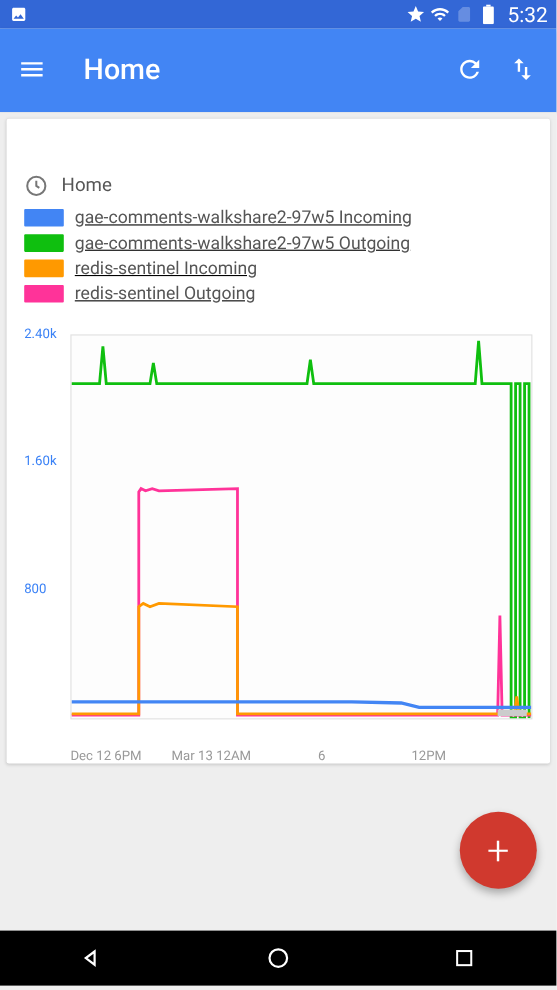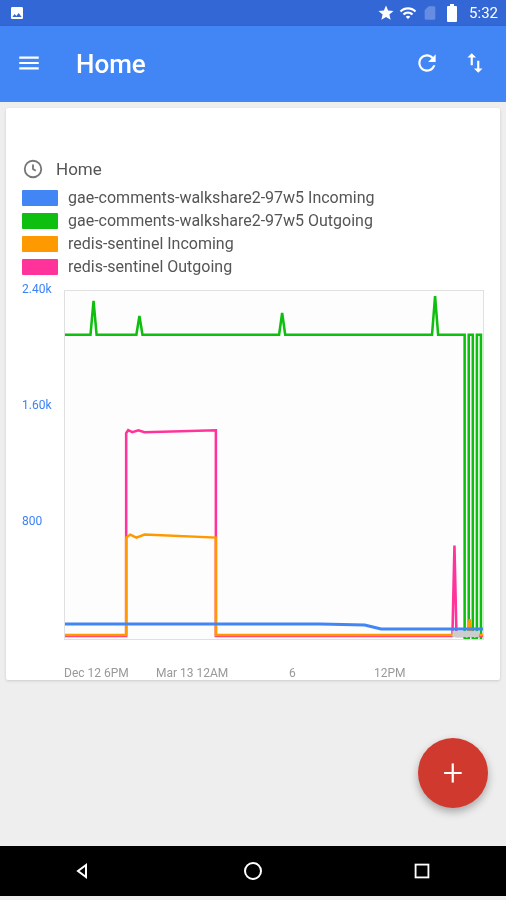--- a/index.html
+++ b/index.html
@@ -19,21 +19,21 @@
   .card { background: #fff; border-radius: 2px; margin-bottom: 10px; box-shadow: 0 1px 3px rgba(0,0,0,0.15); padding: 14px 16px 8px 16px; position: relative; }
   .card-header { display: flex; align-items: center; justify-content: space-between; }
   .card-title { font-size: 21px; color: #555; font-weight: 400; }
   .more-btn { width: 24px; height: 24px; cursor: pointer; display: flex; flex-direction: column; align-items: center; justify-content: center; gap: 3px; }
   .more-btn span { width: 4px; height: 4px; background: #888; border-radius: 50%; }
   
   .time-row { display: flex; align-items: center; margin-top: 36px; margin-bottom: 8px; }
   .time-icon { width: 22px; height: 22px; margin-right: 12px; }
   .time-label { font-size: 17px; color: #555; }
   
-  .legend { margin-bottom: 6px; }
+  .legend { margin-bottom: 20px; text-decoration: underline; }
   .legend-item { display: flex; align-items: center; margin-bottom: 4px; }
   .legend-color { width: 36px; height: 16px; margin-right: 10px; border-radius: 1px; }
   .legend-text { font-size: 16px; color: #555; }
   
   .chart-area { position: relative; height: 390px; }
   .y-labels { position: absolute; left: 0; top: 0; height: 360px; width: 42px; font-size: 12px; color: #3b82f6; }
   .y-label { position: absolute; left: 0; }
   .plot { position: absolute; left: 42px; right: 0; top: 8px; height: 350px; border: 1px solid #e0e0e0; background: #fdfdfd; }
   .x-labels { position: absolute; left: 42px; right: 0; bottom: 6px; font-size: 12px; color: #999; display: flex; }
   .x-label { position: absolute; }
@@ -68,21 +68,21 @@
     <svg width="16" height="16" viewBox="0 0 24 24" fill="#fff">
         <path d="M19.99 4c0-1.1-.89-2-1.99-2h-8L4 8v12c0 1.1.9 2 2 2h12.01c1.1 0 1.99-.9 1.99-2l-.01-16z" fill-opacity="0.5"></path>
       </svg>
   </span>
   <span class="status-icon">
     <svg width="10" height="18" viewBox="0 0 10 18" fill="#fff">
         <rect x="0" y="2" width="10" height="16" rx="1"></rect>
         <rect x="3" y="0" width="4" height="2"></rect>
       </svg>
   </span>
-  <span style="margin-left:4px;font-size:15px;">5:32</span>
+  <span style="margin-left:4px;font-size:19px;">5:32</span>
 </div>
 
 <div class="app-bar">
   <div class="menu-btn">
     <svg width="26" height="26" viewBox="0 0 24 24" fill="#fff">
         <path d="M3 18h18v-2H3v2zm0-5h18v-2H3v2zm0-7v2h18V6H3z"></path>
       </svg>
   </div>
   <div class="title">Home</div>
   <div class="action-btn">

